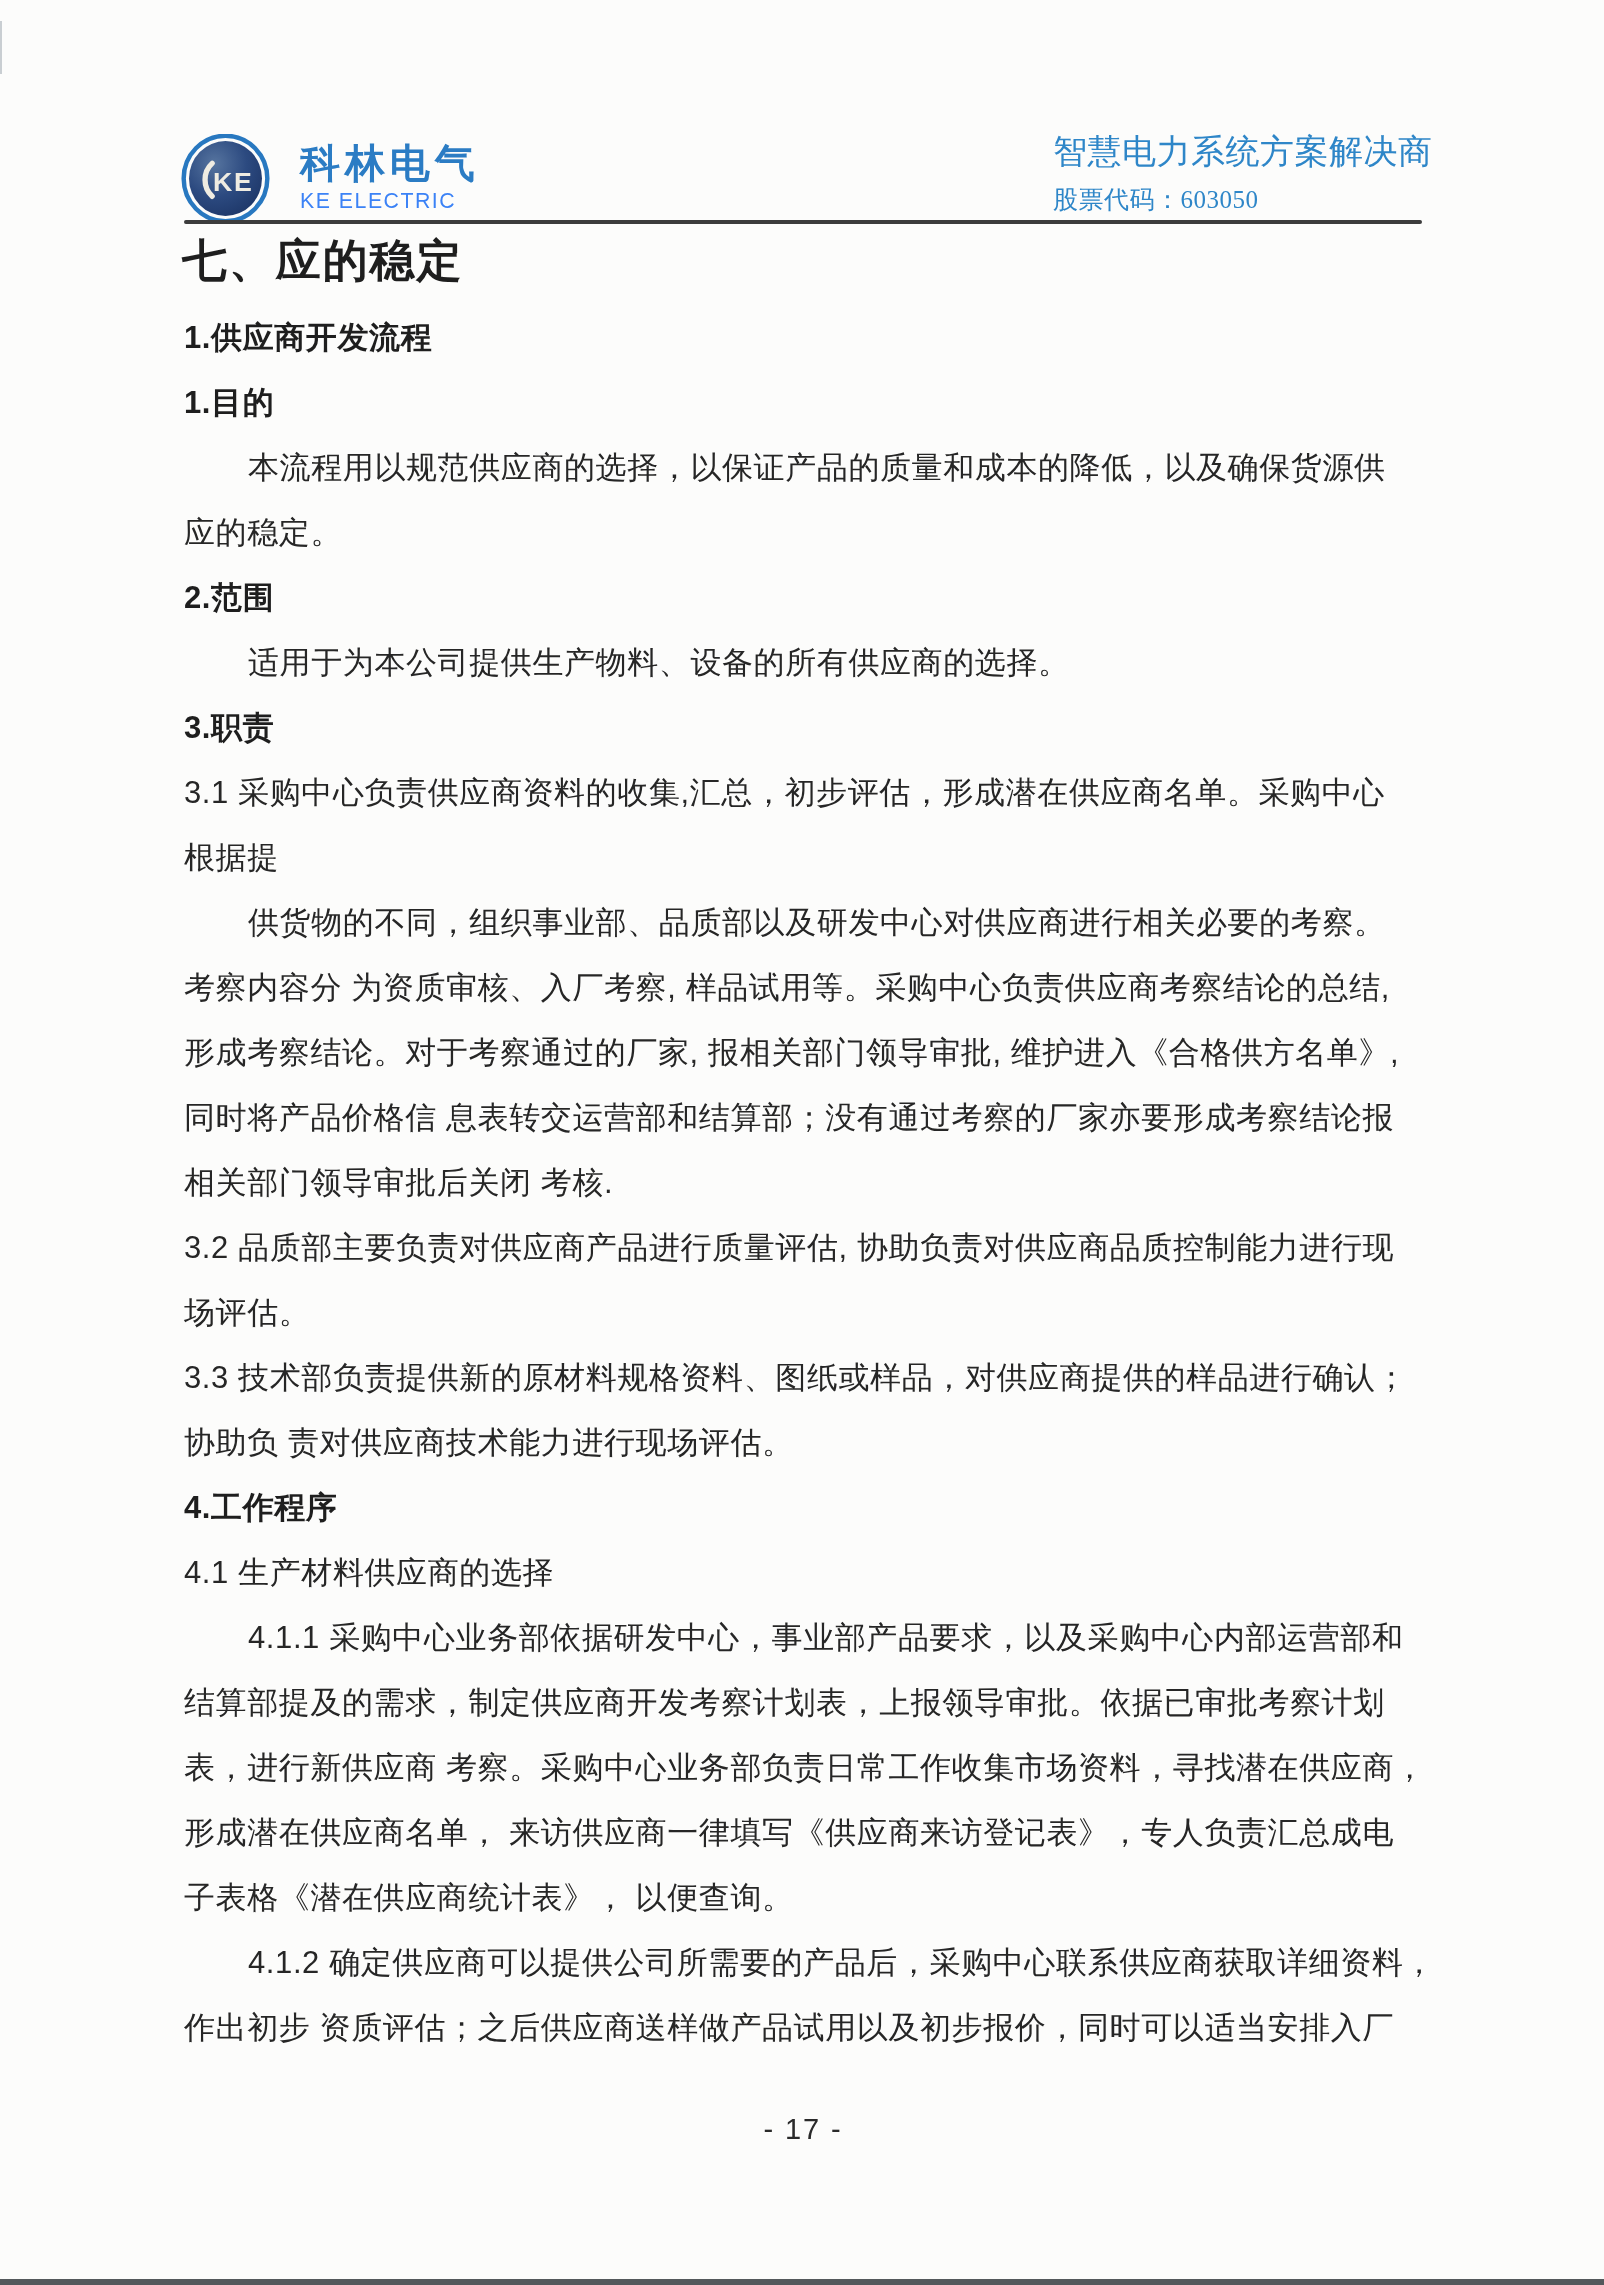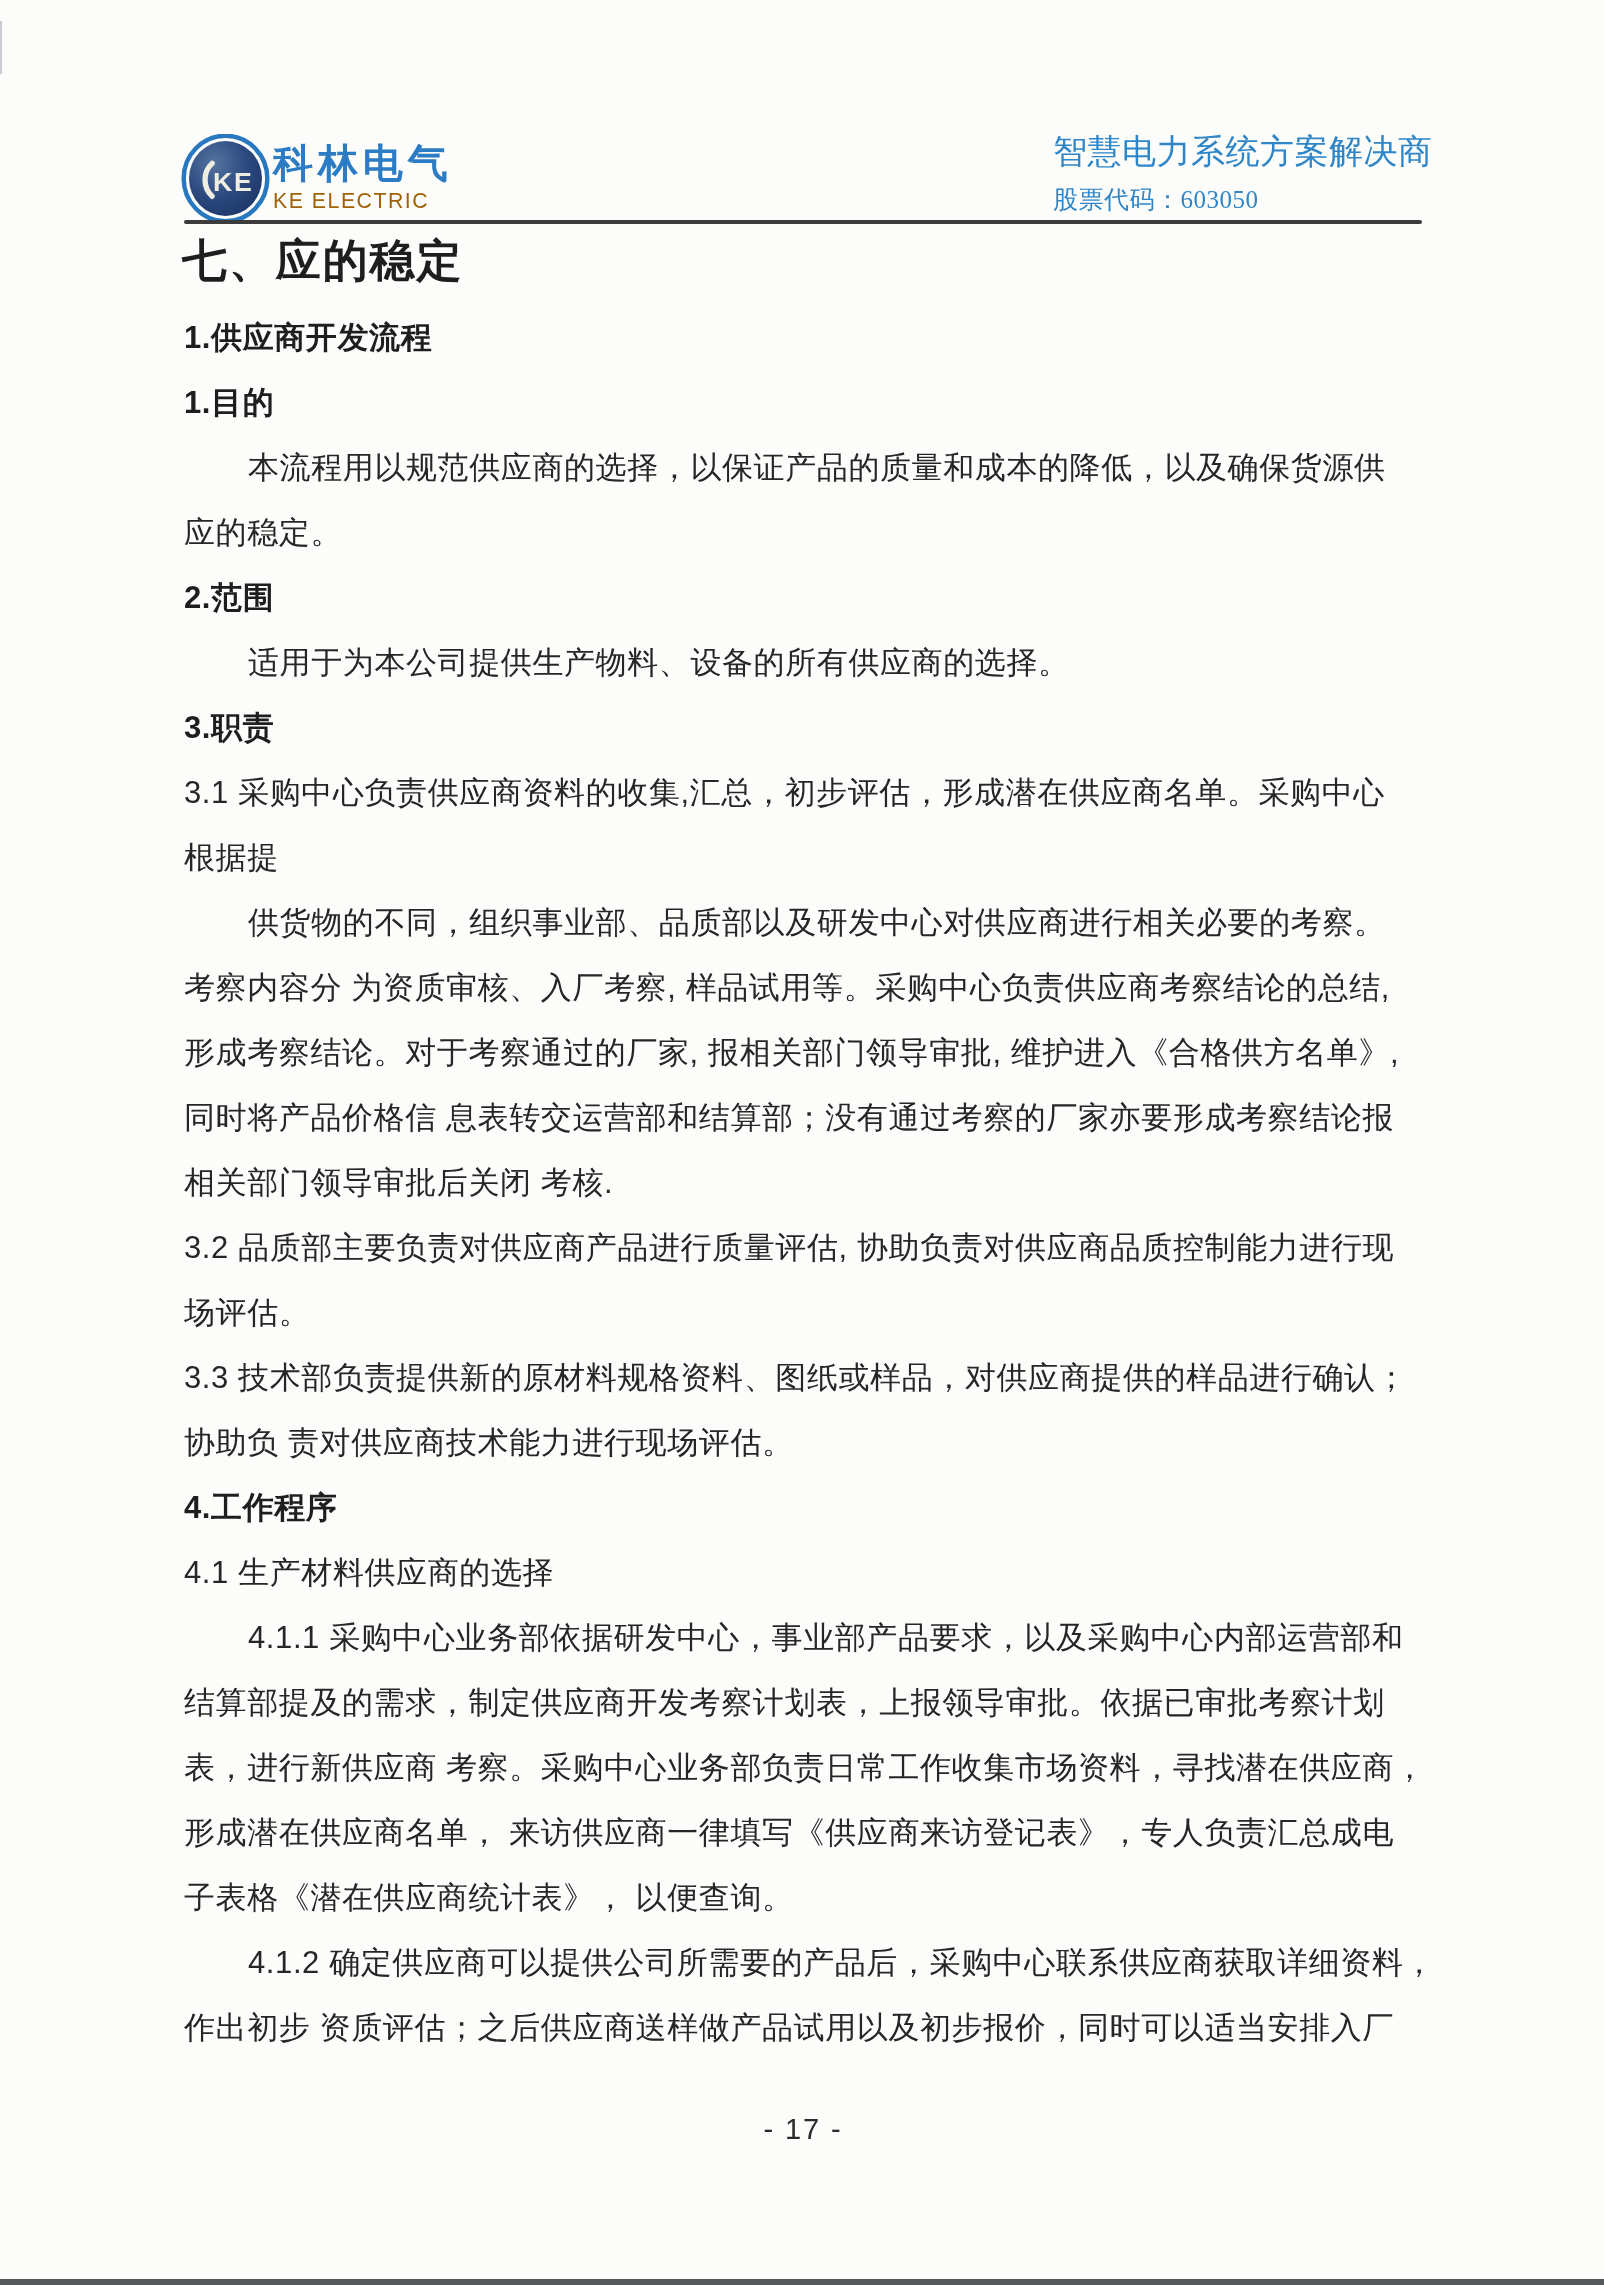--- a/index.html
+++ b/index.html
@@ -7,23 +7,23 @@
     position:relative;
     width:1604px;height:2285px;
     background:#fcfcfb;
     overflow:hidden;
     font-family:"Liberation Sans", sans-serif;
   }
   
   .header{position:absolute;top:0;left:0;width:100%;height:225px;}
   .logo-group{position:absolute;left:180px;top:134px;display:flex;align-items:flex-start;}
   .logo-mark{width:91px;height:89px;display:block;}
-  .brand-text{margin-left:2px;padding-top:7.8px;}
+  .brand-text{margin-left:29px;padding-top:7.8px;}
   .brand-cn{font-size:40px;font-weight:bold;color:#2b7cc4;letter-spacing:4.9px;line-height:43px;}
-  .brand-en{font-size:21.3px;color:#a16207;letter-spacing:1.5px;line-height:25px;margin-top:3.9px;}
+  .brand-en{font-size:21.3px;color:#3b82f6;letter-spacing:1.5px;line-height:25px;margin-top:3.9px;}
   .tagline-group{position:absolute;left:1053px;top:132px;width:364px;font-family:Liberation Serif, serif;}
   .tagline{font-size:34px;color:#2e86c8;letter-spacing:0.5px;line-height:39px;white-space:nowrap;}
   .stock-code{font-size:25px;color:#2e86c8;margin-top:11.6px;letter-spacing:0.5px;}
   .header-rule{position:absolute;left:184px;top:220px;width:1238px;height:3.9px;background:#3c3c3c;border-radius:1.9px;}
   
   .doc-title{position:absolute;left:182px;top:231px;font-size:45px;font-weight:bold;color:#1e1e1e;letter-spacing:1.9px;}
   .doc-lines{position:absolute;left:184px;top:305px;width:1281px;}
   .line{height:65px;line-height:65px;font-size:31px;color:#262626;white-space:pre;letter-spacing:0.6px;}
   .line.bold{font-weight:bold;color:#1e1e1e;}
   .line.indent{padding-left:64px;}

